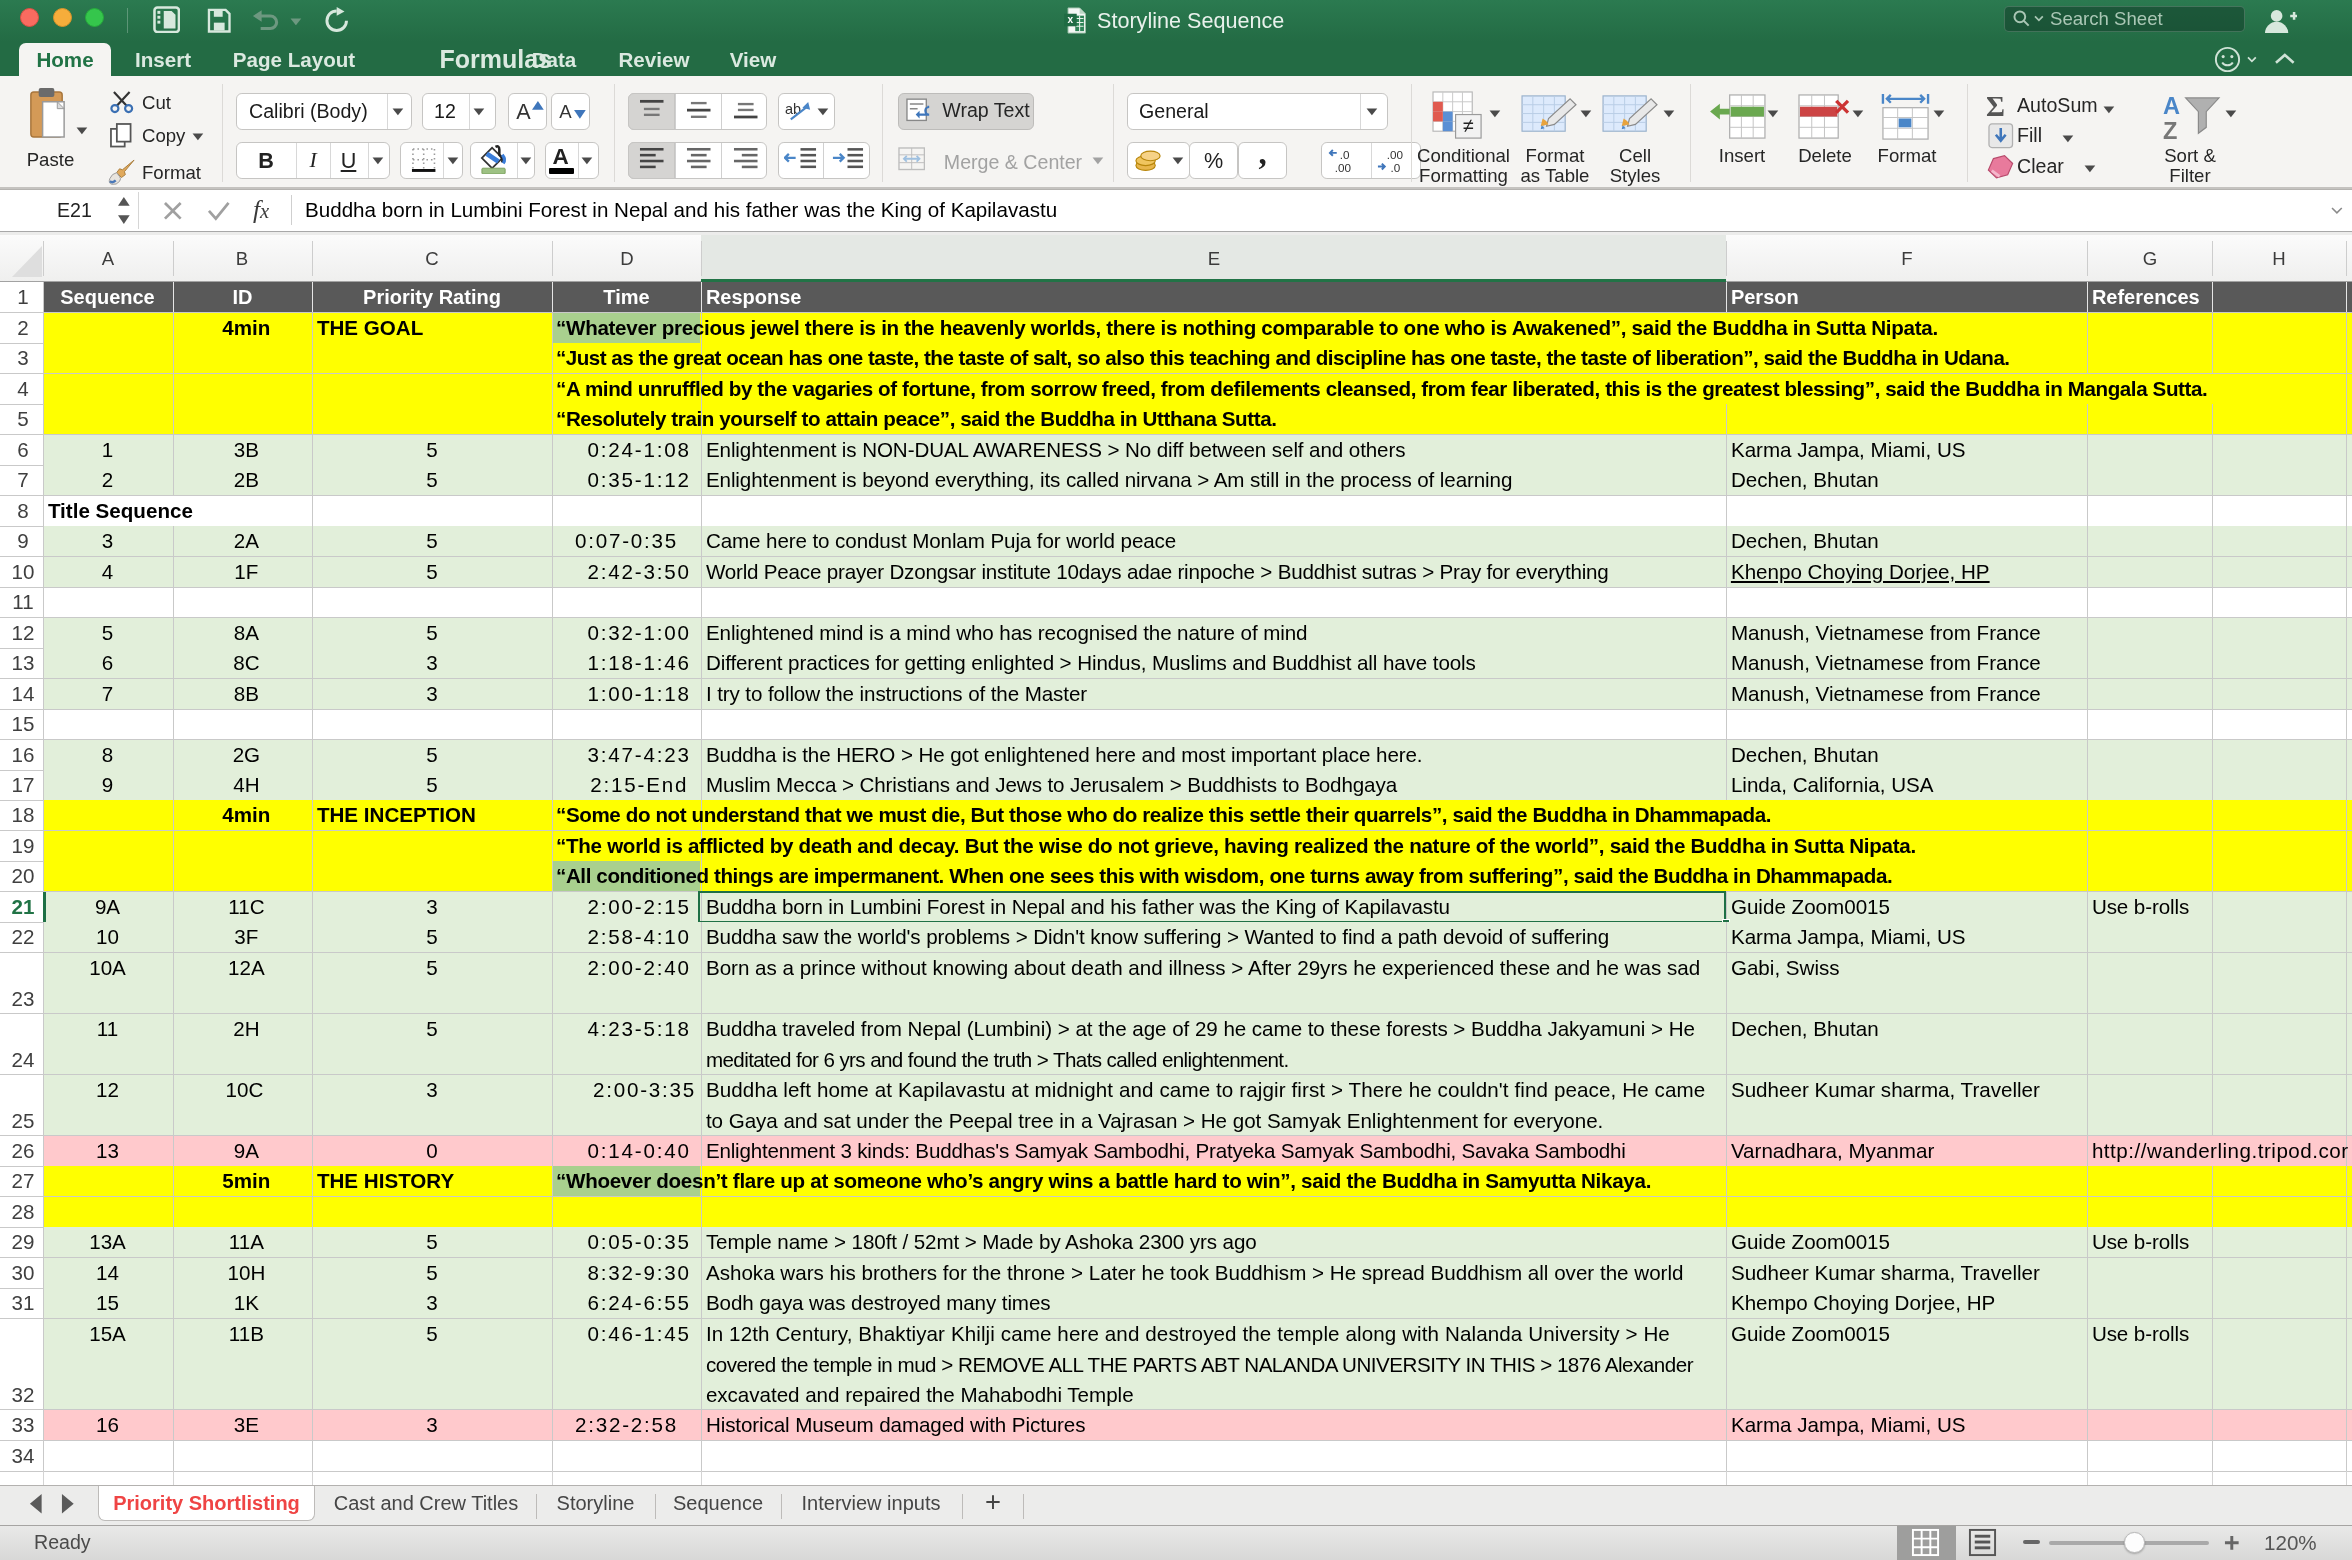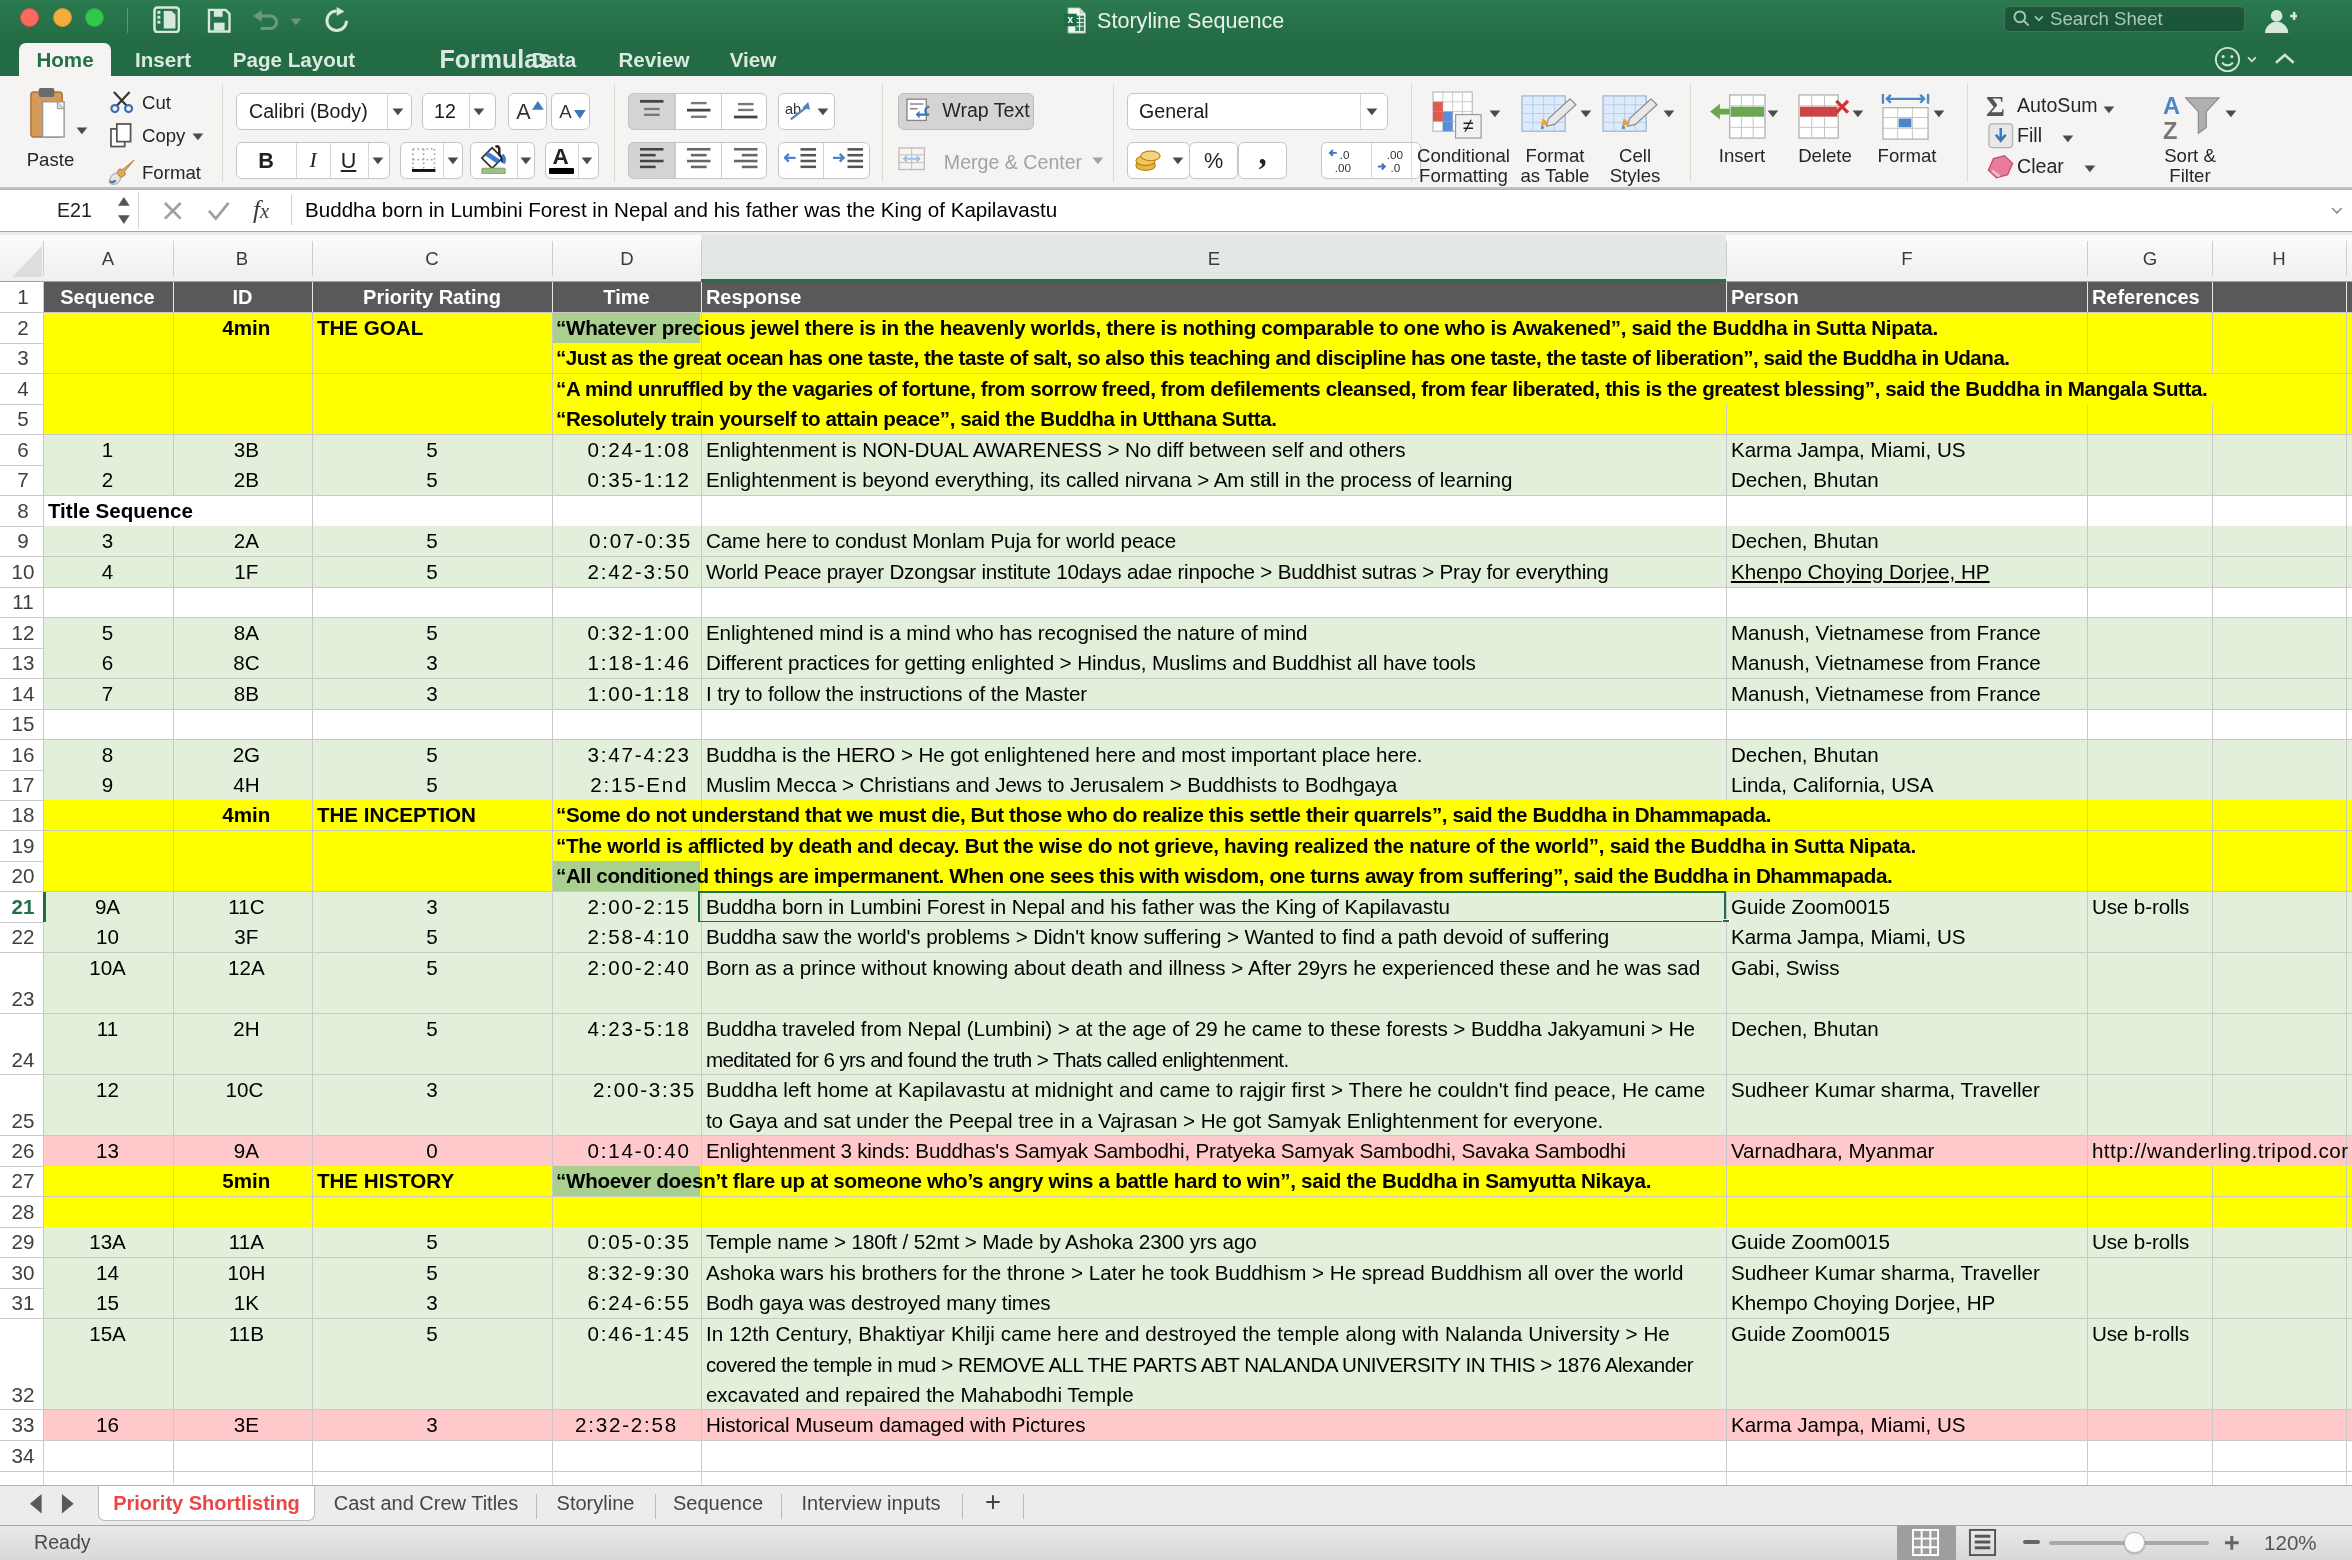--- a/index.html
+++ b/index.html
@@ -589,21 +589,21 @@
     <div class="abs" style="left:701px;top:0;width:1px;height:30.5px;background:#c9c9c9"></div>
     <div class="abs" style="left:1726px;top:0;width:1px;height:30.5px;background:#c9c9c9"></div>
     <div class="abs" style="left:2087px;top:0;width:1px;height:30.5px;background:#c9c9c9"></div>
     <div class="abs" style="left:2212px;top:0;width:1px;height:30.5px;background:#c9c9c9"></div>
     <div class="abs" style="left:2346px;top:0;width:1px;height:30.5px;background:#c9c9c9"></div>
     <div class="abs" style="left:0;top:29.5px;width:2352px;height:1px;background:#c9c9c9"></div>
     <div class="abs rn" style="left:0;top:0px;width:46px;height:29.5px;line-height:29.5px;">9</div>
     <div class="abs dc" style="left:43px;top:0;width:129px;line-height:30.5px;">3</div>
     <div class="abs dc" style="left:173px;top:0;width:139px;line-height:30.5px;padding-left:3.9px;">2A</div>
     <div class="abs dc" style="left:312px;top:0;width:240px;line-height:30.5px;">5</div>
-    <div class="abs dc" style="left:552px;top:0;width:149px;line-height:30.5px;padding-left:14px;letter-spacing:1.8px;">0:07-0:35</div>
+    <div class="abs dc" style="left:552px;top:0;width:149px;line-height:30.5px;padding-left:0;letter-spacing:1.8px;">0:07-0:35</div>
     <div class="abs dl" style="left:701px;top:0px;width:1025px;line-height:30.5px;letter-spacing:-0.1px">Came here to condust Monlam Puja for world peace</div>
     <div class="abs dl" style="left:1726px;top:0;width:361px;line-height:30.5px;">Dechen, Bhutan</div>
   </div>
 <div class="abs" style="left:0;top:557px;width:2352px;height:30.5px">
     <div class="abs" style="left:43px;top:0;width:2309px;height:30.5px;background:#e2efda"></div>
     <div class="abs" style="left:43px;top:0;width:1px;height:30.5px;background:#c9c9c9"></div>
     <div class="abs" style="left:173px;top:0;width:1px;height:30.5px;background:#c9c9c9"></div>
     <div class="abs" style="left:312px;top:0;width:1px;height:30.5px;background:#c9c9c9"></div>
     <div class="abs" style="left:552px;top:0;width:1px;height:30.5px;background:#c9c9c9"></div>
     <div class="abs" style="left:701px;top:0;width:1px;height:30.5px;background:#c9c9c9"></div>

